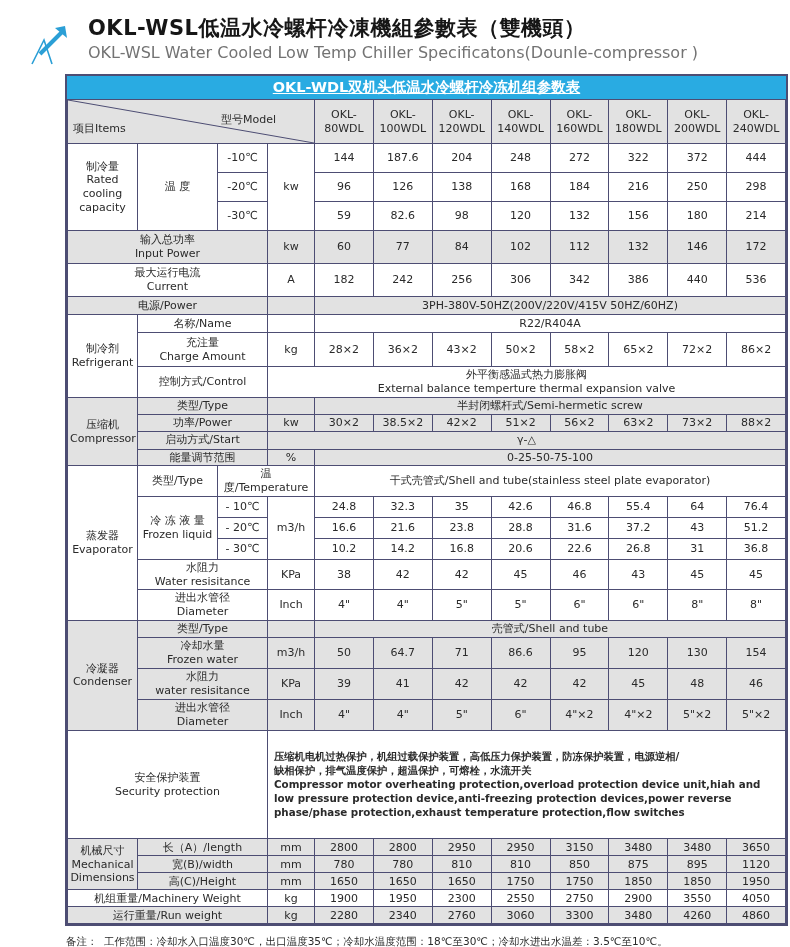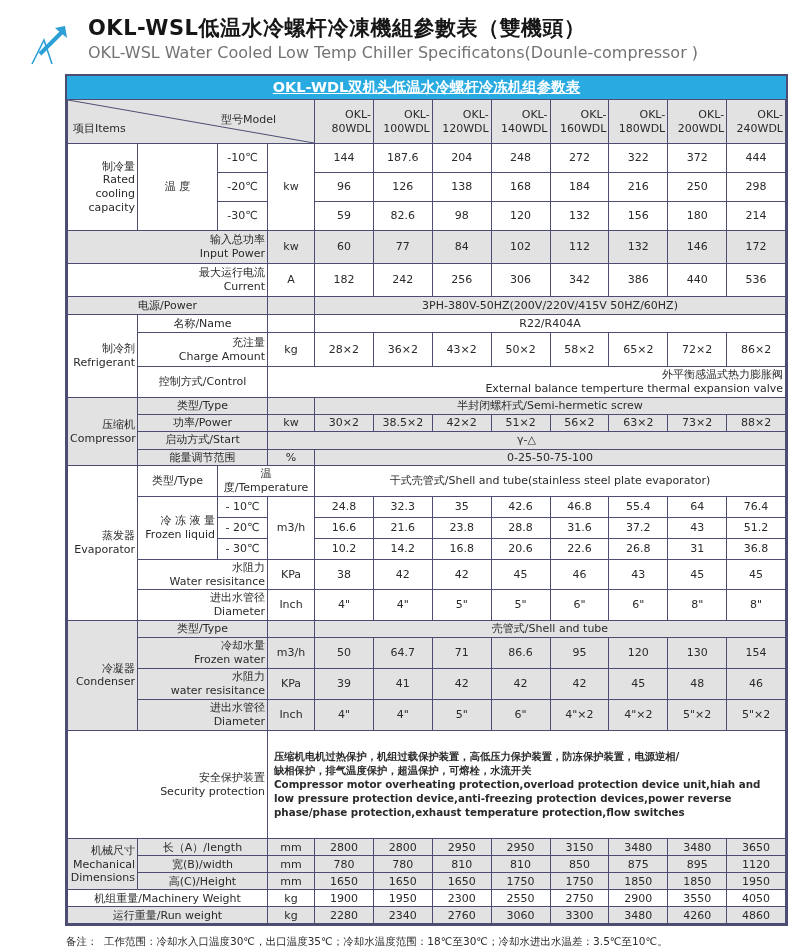--- a/index.html
+++ b/index.html
@@ -15,21 +15,21 @@
   }
   .doc-header{position:relative;padding:16px 4px 0 88px;}
   .logo{position:absolute;left:30px;top:22px;width:46px;height:46px;}
   .title-cn{font-size:21px;font-weight:bold;color:#161616;letter-spacing:.5px;line-height:1.2;}
   .title-en{font-size:16px;color:#737373;margin-top:2px;}
   .spec-wrap{width:723px;margin:12px 0 0 65px;border:2px solid var(--bd);}
   .bar{background:var(--accent);color:#fff;text-align:center;font-size:14.5px;font-weight:bold;padding:2px 0;text-decoration:underline;}
   table{border-collapse:collapse;table-layout:fixed;width:100%;font-size:11px;color:#2a2a2a;}
   td{border:1px solid var(--bd);text-align:center;vertical-align:middle;padding:1px 2px;line-height:1.25;overflow:hidden;}
   tr.g td{background:var(--gray);}
-  .ml{white-space:pre-line;text-align:right;}
+  .ml{white-space:pre-line;}
   .left{text-align:left;padding:19px 6px;font-weight:bold;}
   .sec{font-size:10.3px;line-height:1.35;}
   .corner{position:relative;padding:8px;}
   .corner svg{position:absolute;inset:0;width:100%;height:100%;}
   .corner .c-items{position:absolute;left:5px;bottom:7px;font-size:11px;}
   .corner .c-model{position:absolute;right:38px;top:13px;font-size:11px;text-align:center;}
   .h44{height:44px}.h29{height:29px}.h33{height:33px}.h18{height:18px}.h34{height:34px}
   .h31{height:31px}.h16{height:16px}.h21{height:21px}.h30{height:30px}.h17{height:17px}.h82{height:82px}
   .notes{display:flex;margin:7px 0 0 66px;font-size:10.5px;color:#2a2a2a;}
   .notes .prefix{flex:0 0 38px;line-height:1.6;}

